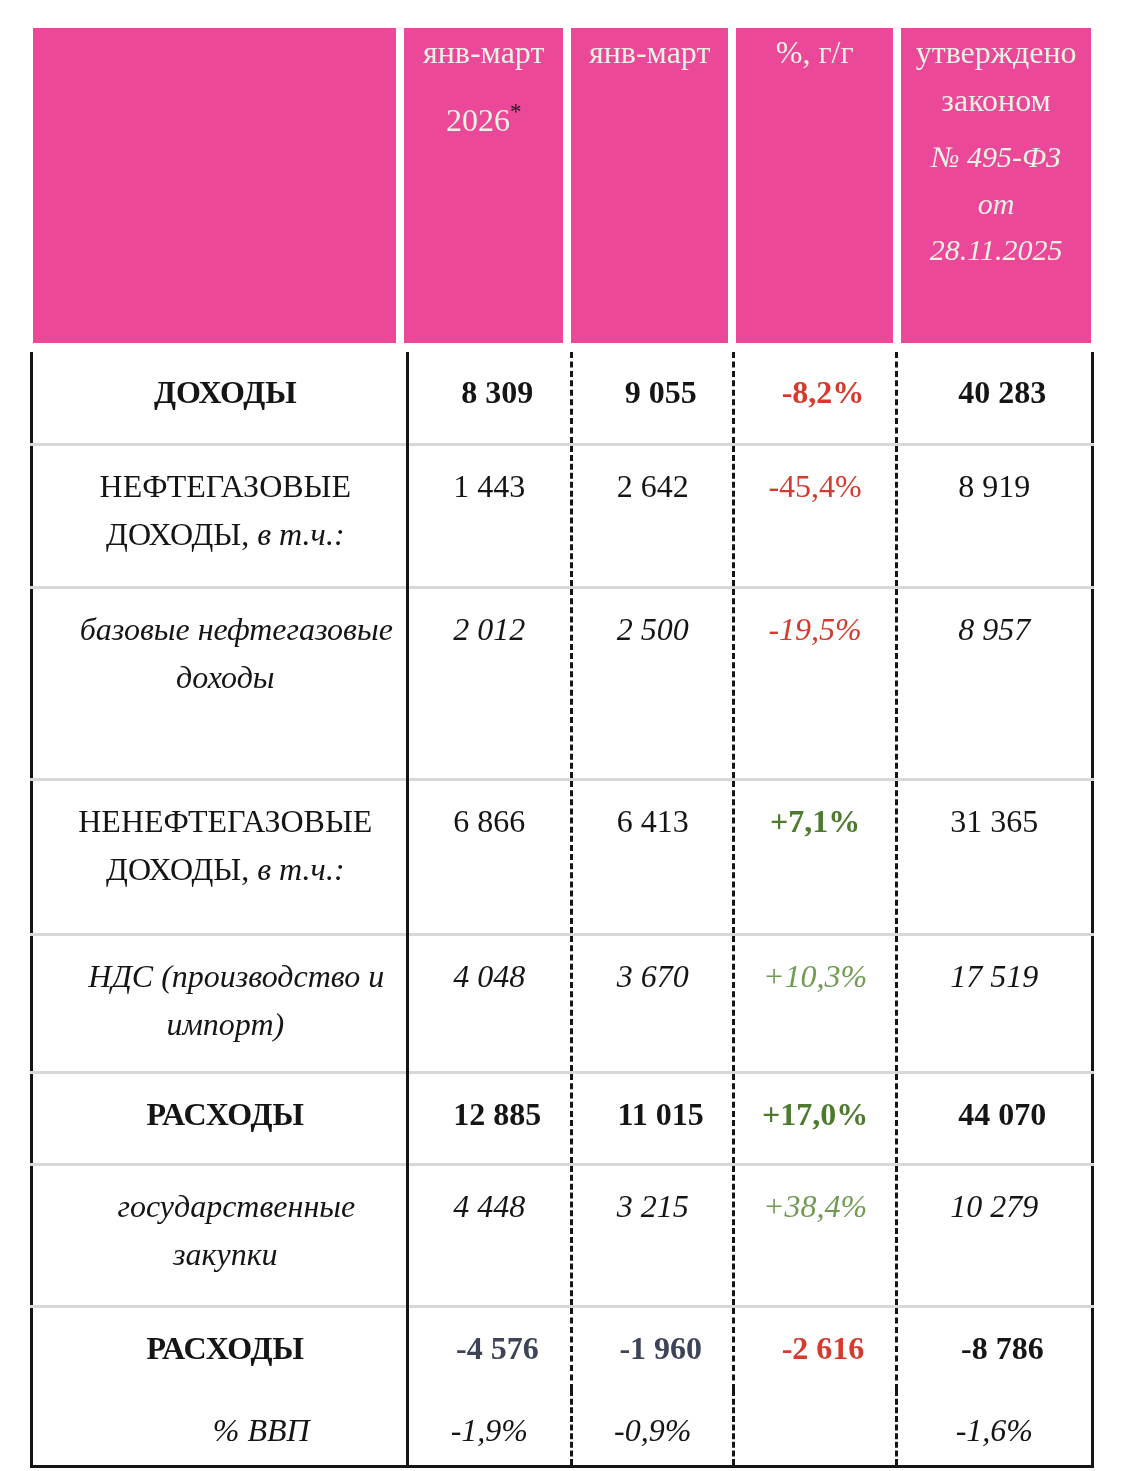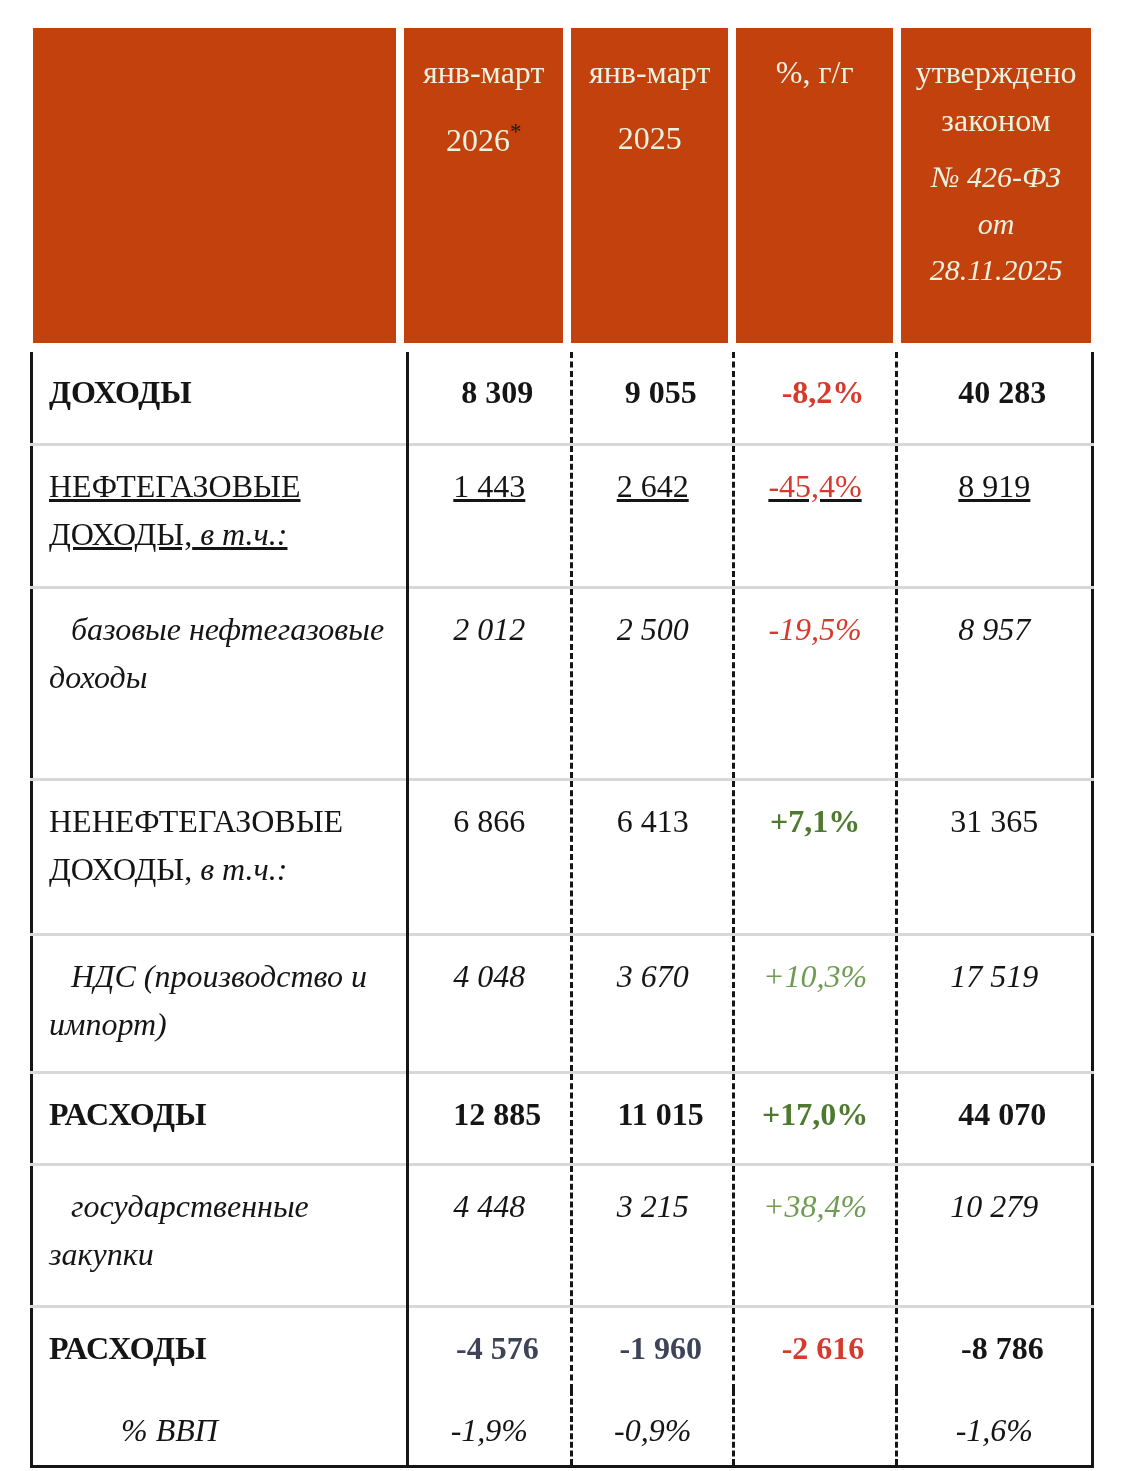--- a/index.html
+++ b/index.html
@@ -13,26 +13,25 @@
 
   
   .hdr {
     display: grid;
     grid-template-columns: 35.4fr 15.5fr 15.3fr 15.3fr 18.5fr;
     gap: 8px;
     padding: 0 3px;
     margin-bottom: 9px;
   }
   .hdr-cell {
-    background: #c2410c;
+    background: #ec4899;
     color: #eaf2e2;
     height: 315px;
     text-align: center;
     font-size: 32px;
-    padding-top: 20px;
     line-height: 1.5;
   }
   .hdr-cell .gapline { margin-top: 18px; }
   .hdr-cell sup { color: #1b1b1b; font-size: 0.72em; vertical-align: super; }
   .law-block { font-style: italic; margin-top: 10px; font-size: 30px; line-height: 1.55; }
 
   
   table.tbl {
     width: 100%;
     border-collapse: collapse;
@@ -50,40 +49,40 @@
   td {
     vertical-align: top;
     font-size: 32px;
     padding-top: 16px;
     line-height: 1.5;
   }
   td.lbl {
     border-right: 3px solid #151515;
     padding-left: 16px;
     padding-right: 4px;
-    text-align: left;
+    text-align: center;
     white-space: nowrap;
   }
   td.val { text-align: center; border-left: 3px dashed #151515; }
   td.val.first { border-left: none; }
   tr.sep td { border-top: 3px solid #d8d8d8; }
 
   tr.row-i td { font-style: italic; }
   td.lbl.indent { text-indent: 22px; white-space: normal; }
   td.lbl.bigindent { padding-left: 88px; }
 
   .b { font-weight: bold; padding-left: 16px; }
   .red { color: #d63a2c; }
   .green-b { color: #4d7a2e; font-weight: bold; }
   .green-l { color: #6f9b53; }
   .navy { color: #3d4458; }
   .it-suffix { font-style: italic; }
 
   tr.r1 { height: 92px; }
-  tr.r2 { height: 143px; text-decoration: underline; }
+  tr.r2 { height: 143px; }
   tr.r3 { height: 192px; margin-top: 8px; }
   tr.r4 { height: 155px; }
   tr.r5 { height: 138px; margin-top: 14px; }
   tr.r6 { height: 92px; }
   tr.r7 { height: 142px; }
   tr.r8 { height: 84px; }
   tr.r9 { height: 76px; }
 </style>
 </head>
 <body>
@@ -91,30 +90,29 @@
 <div class="page">
 
   <div class="hdr">
     <div class="hdr-cell"></div>
     <div class="hdr-cell">
       <div>янв-март</div>
       <div class="gapline"><span>2026</span><sup>*</sup></div>
     </div>
     <div class="hdr-cell">
       <div>янв-март</div>
-      <div class="gapline">2025</div>
     </div>
     <div class="hdr-cell">
       <div>%, г/г</div>
     </div>
     <div class="hdr-cell">
       <div>утверждено</div>
       <div>законом</div>
       <div class="law-block">
-        <div>№ 426-ФЗ</div>
+        <div>№ 495-ФЗ</div>
         <div>от</div>
         <div>28.11.2025</div>
       </div>
     </div>
   </div>
 
   <table class="tbl">
     <colgroup>
       <col class="c-lbl">
         <col class="c-v1">

